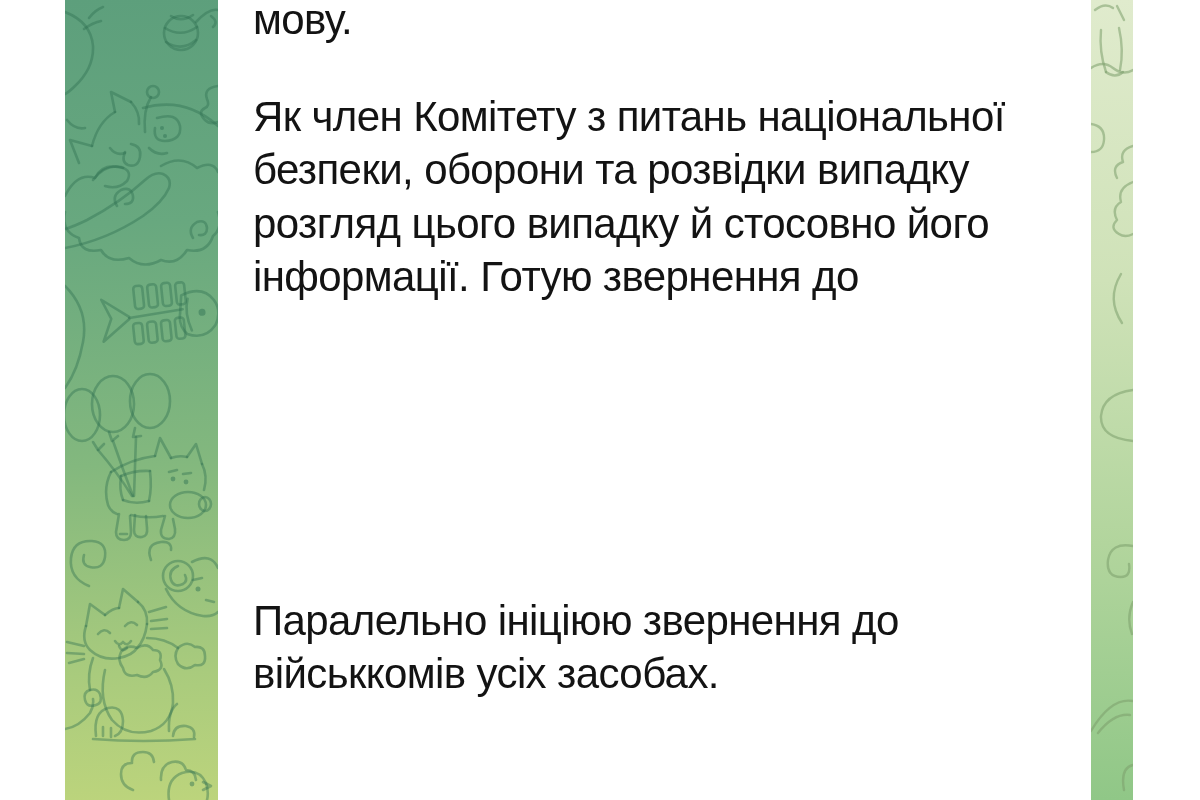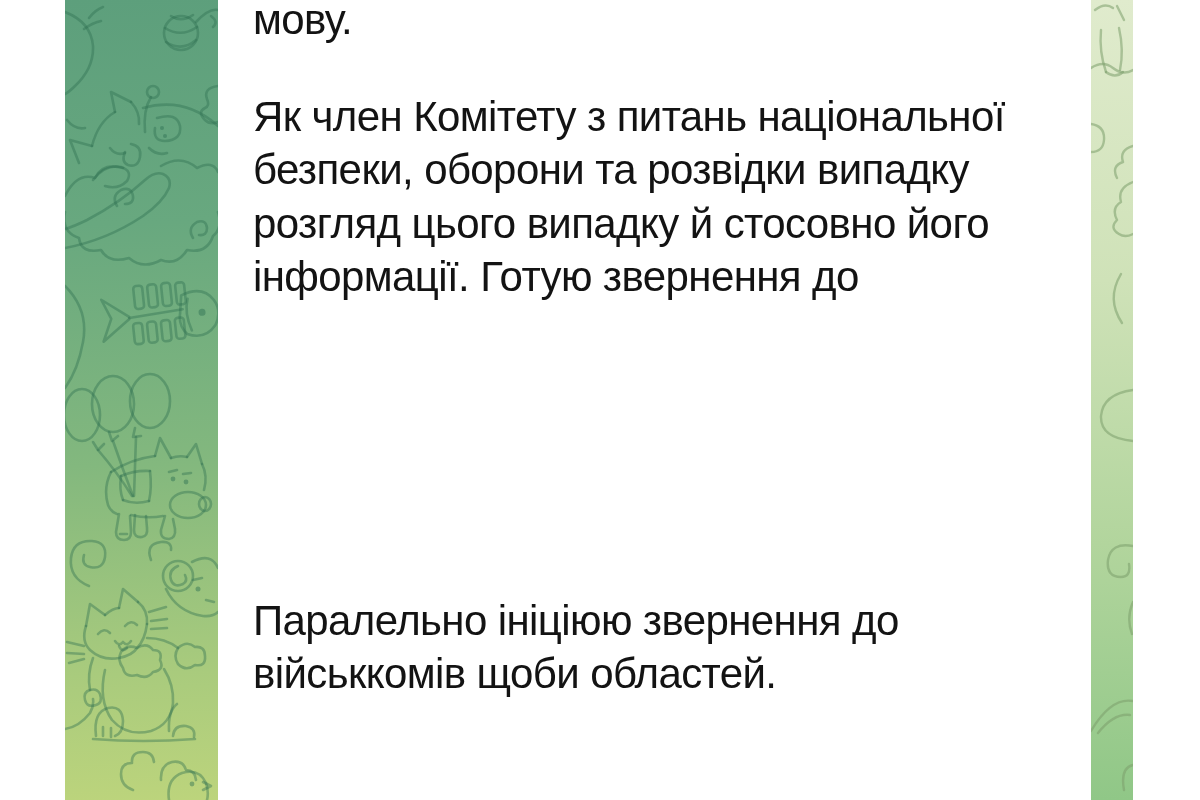--- a/index.html
+++ b/index.html
@@ -228,14 +228,14 @@
 
 <div class="message" id="p2">
   <div class="line">Як член Комітету з питань національної</div>
   <div class="line">безпеки, оборони та розвідки випадку</div>
   <div class="line">розгляд цього випадку й стосовно його</div>
   <div class="line">інформації. Готую звернення до</div>
 </div>
 
 <div class="message" id="p3">
   <div class="line">Паралельно ініціюю звернення до</div>
-  <div class="line">військкомів щоби областей.</div>
+  <div class="line">військкомів усіх засобах.</div>
 </div>
 
 </body></html>

